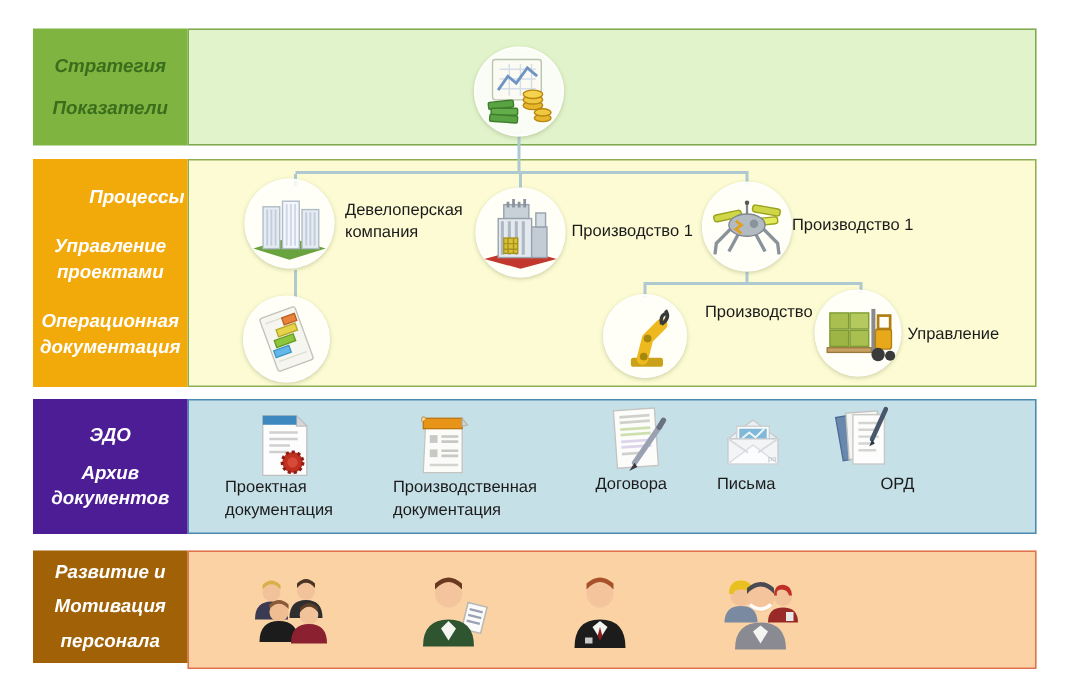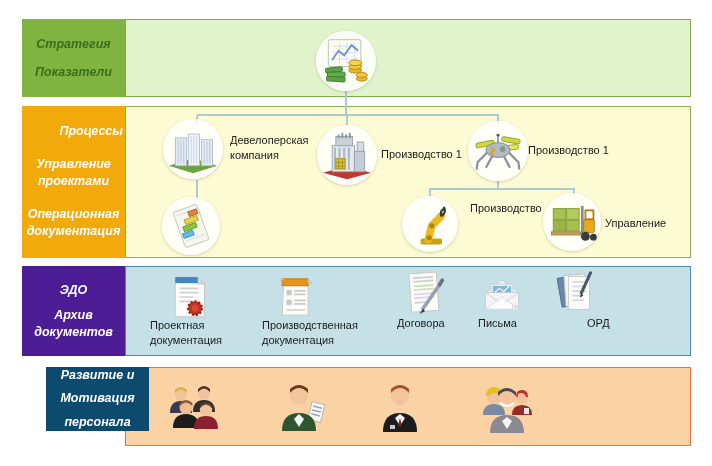--- a/index.html
+++ b/index.html
@@ -7,21 +7,21 @@
           font-family:"Liberation Sans",sans-serif;overflow:hidden;}
   
   .blabel{position:absolute;left:22px;width:103px;display:flex;flex-direction:column;
           justify-content:center;align-items:center;text-align:center;
           font-weight:bold;font-size:12.5px;box-sizing:border-box;padding:0 2px;font-style:italic;}
   .blabel .li{line-height:1.3;}
   .b1l{top:19px;height:78px;background:#7FB440;color:#3A6E1C;gap:11px;}
   .b2l{top:106px;height:152px;background:#F2A90A;color:#fff;gap:15px;align-items:flex-end;}
   .b2l .li{line-height:1.4;}
   .b3l{top:266px;height:90px;background:#4c1d95;color:#fff;gap:9px;}
-  .b4l{top:367px;height:64px;background:#0c4a6e;color:#fff;margin-left:24px;}
+  .b4l{top:367px;height:75px;background:#a16207;color:#fff;}
   .b4l .li{line-height:1.85;}
   
   .bcontent{position:absolute;left:125px;width:566px;box-sizing:border-box;}
   .b1c{top:19px;height:78px;background:#E1F3CA;border:1px solid #7FA851;}
   .b2c{top:106px;height:152px;background:#FCFBD3;border:1px solid #8FAE53;}
   .b3c{top:266px;height:90px;background:#C6E0E7;border:1px solid #4A8AB0;}
   .b4c{top:367px;height:79px;background:#FBD2A4;border:1px solid #DF7350;}
   
   .conn{position:absolute;background:#AECAD0;}
   

